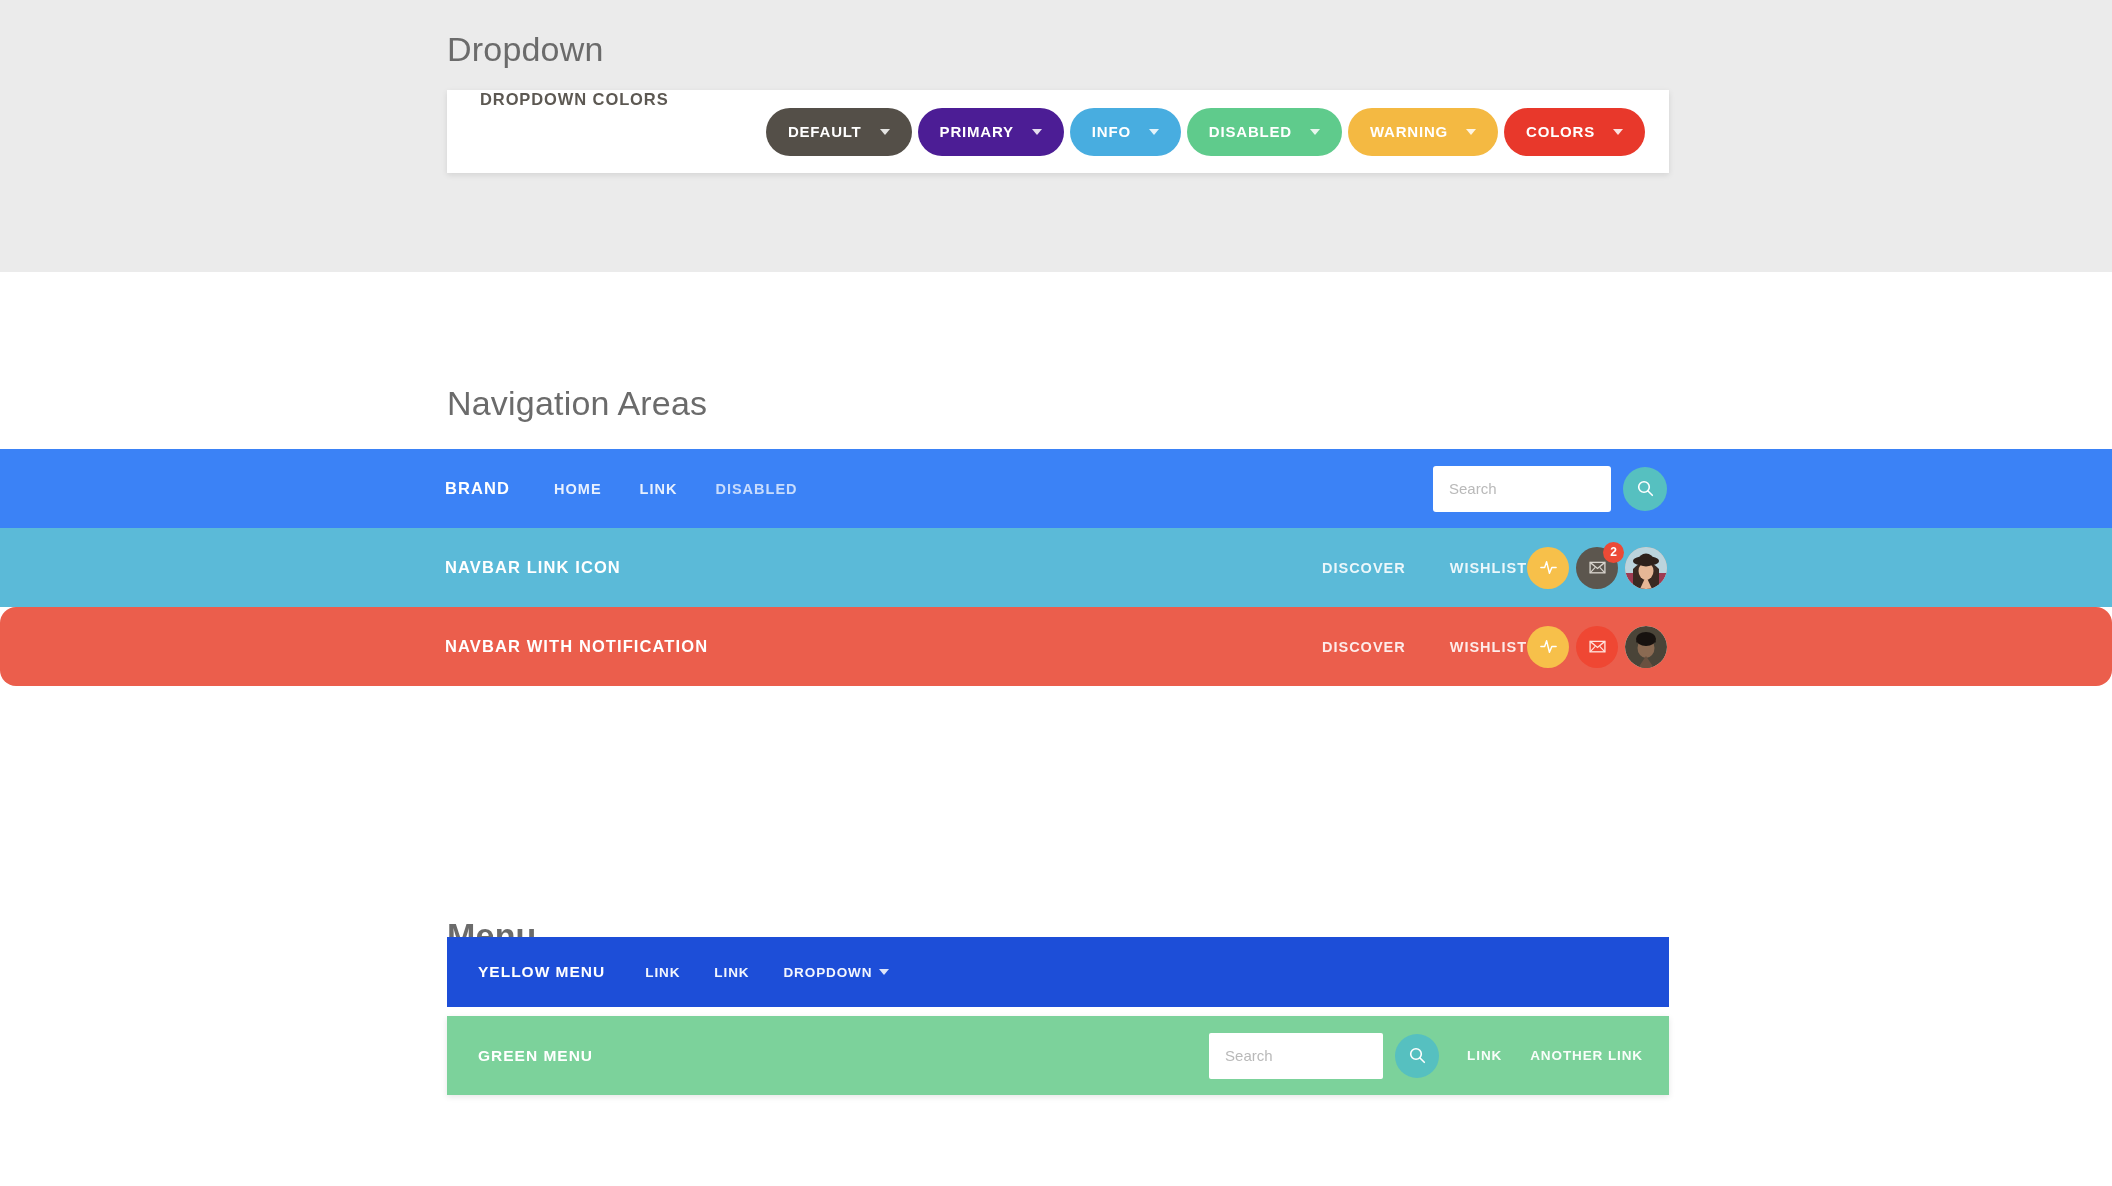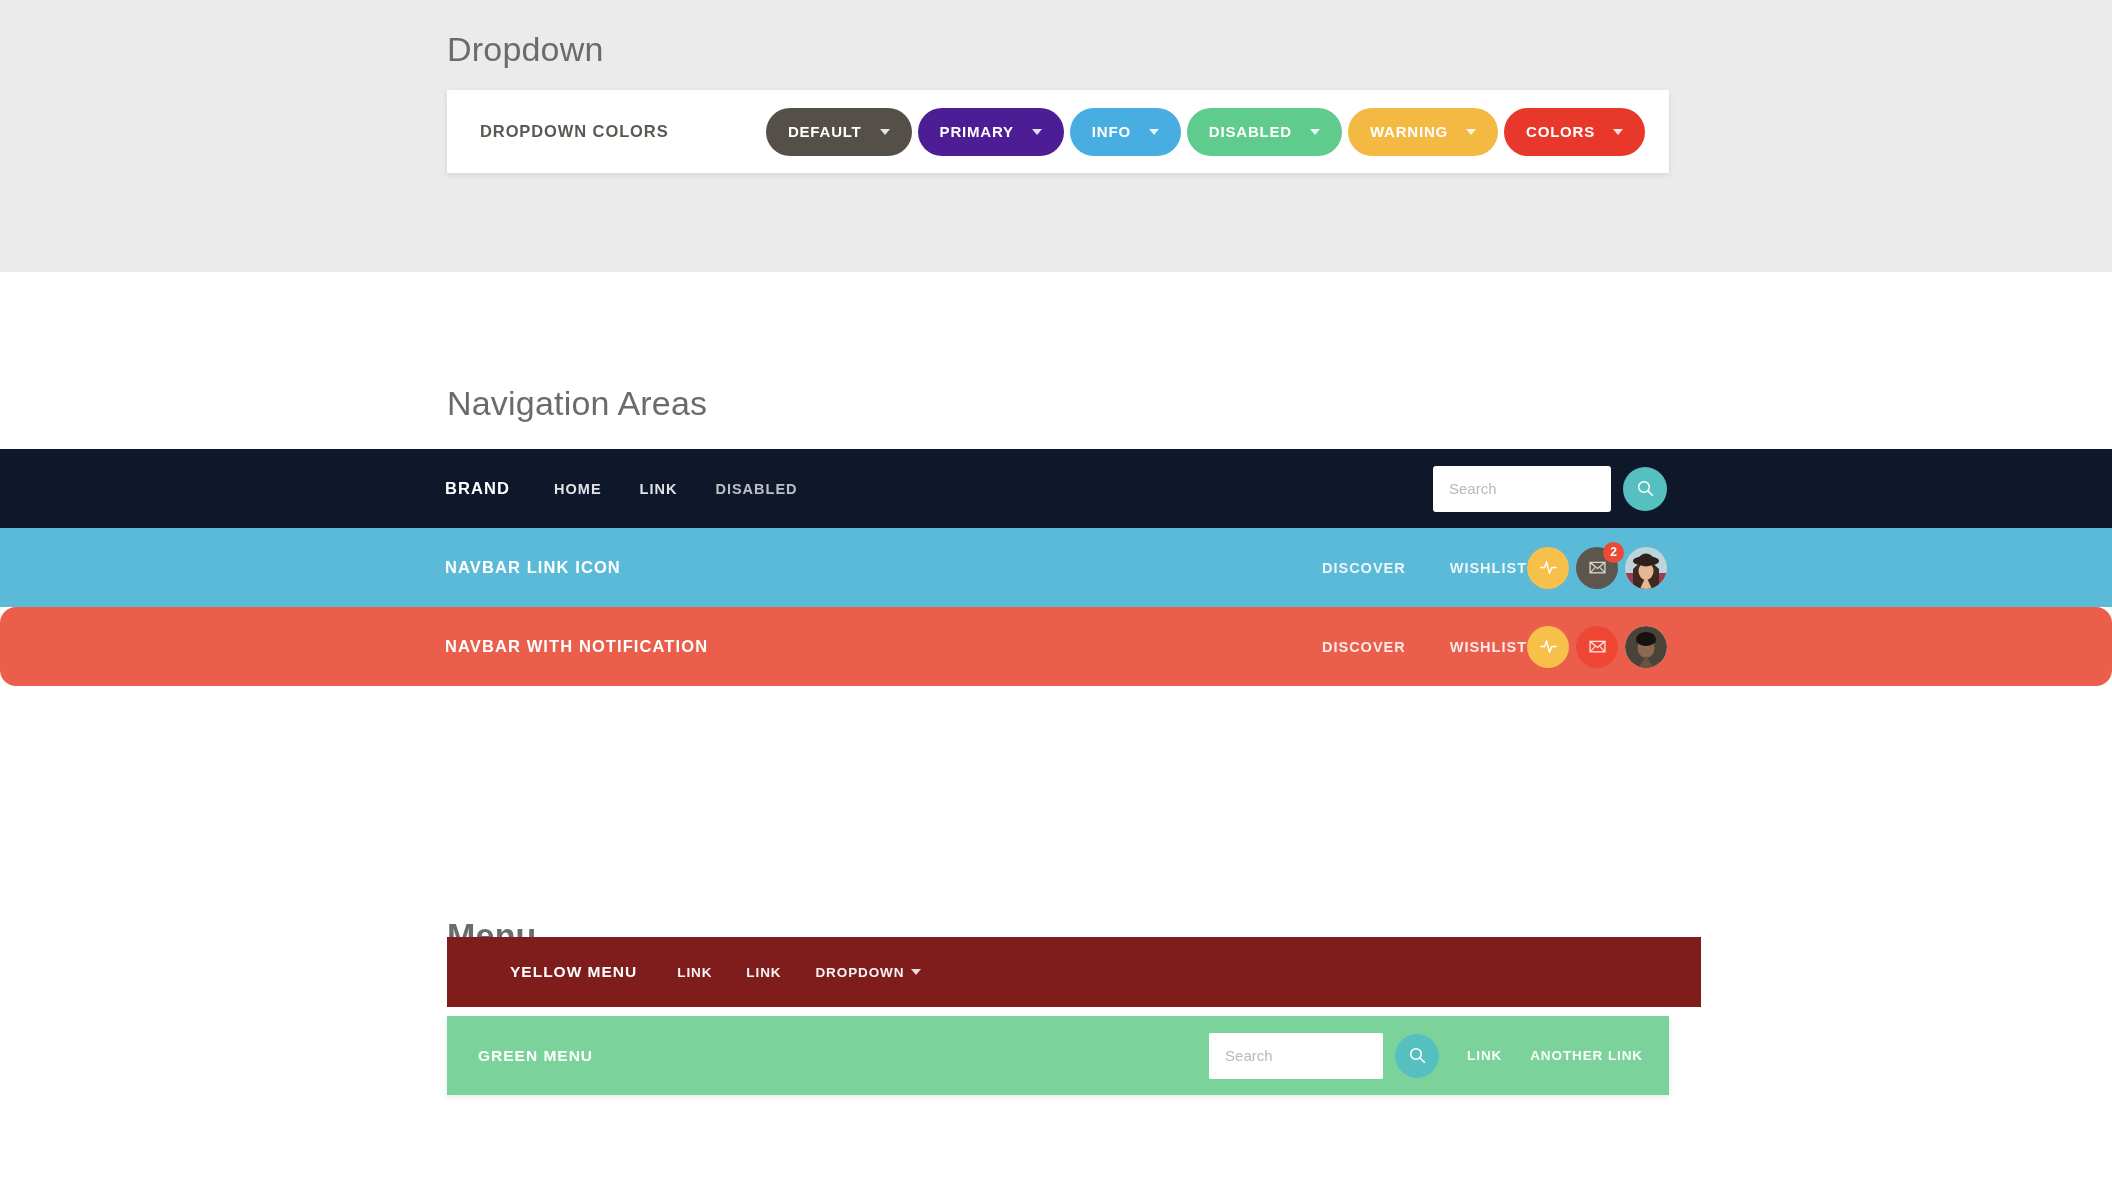--- a/index.html
+++ b/index.html
@@ -42,21 +42,20 @@
   }
   .dropdown-card {
     position: absolute;
     left: 447px;
     top: 90px;
     width: 1222px;
     height: 83px;
     background: #ffffff;
     box-shadow: 0 2px 6px rgba(0,0,0,0.10);
     display: flex;
-    align-items: center;
   }
   .card-label {
     margin-left: 33px;
     font-size: 16.5px;
     font-weight: bold;
     letter-spacing: 0.9px;
     color: #5c5852;
     white-space: nowrap;
   }
   .btn-row {
@@ -112,21 +111,21 @@
     display: flex;
     align-items: center;
   }
   .navbar-inner {
     width: 1222px;
     margin: 0 auto;
     display: flex;
     align-items: center;
     height: 100%;
   }
-  .nb-teal   { top: 177px;  height: 79px;  background: #0f172a; }
+  .nb-teal   { top: 177px;  height: 79px;  background: #3b82f6; }
   .nb-blue   { top: 256px;  height: 79px;  background: #5bbad8; }
   .nb-red    { top: 335px;  height: 79px;  background: #eb5e4c; border-radius: 16px; }
 
   .nav-brand {
     color: #ffffff;
     font-size: 16.5px;
     font-weight: bold;
     letter-spacing: 1.1px;
     white-space: nowrap;
   }
@@ -246,22 +245,21 @@
   .menu-bar {
     position: absolute;
     left: 447px;
     width: 1222px;
     display: flex;
     align-items: center;
   }
   .menu-yellow {
     top: 937px;
     height: 70px;
-    background: #7f1d1d;
-    padding-left: 32px;
+    background: #1d4ed8;
   }
   .menu-green {
     top: 1016px;
     height: 79px;
     background: #7cd29b;
     box-shadow: 0 2px 6px rgba(0,0,0,0.10);
   }
   .menu-brand {
     margin-left: 31px;
     color: #ffffff;

